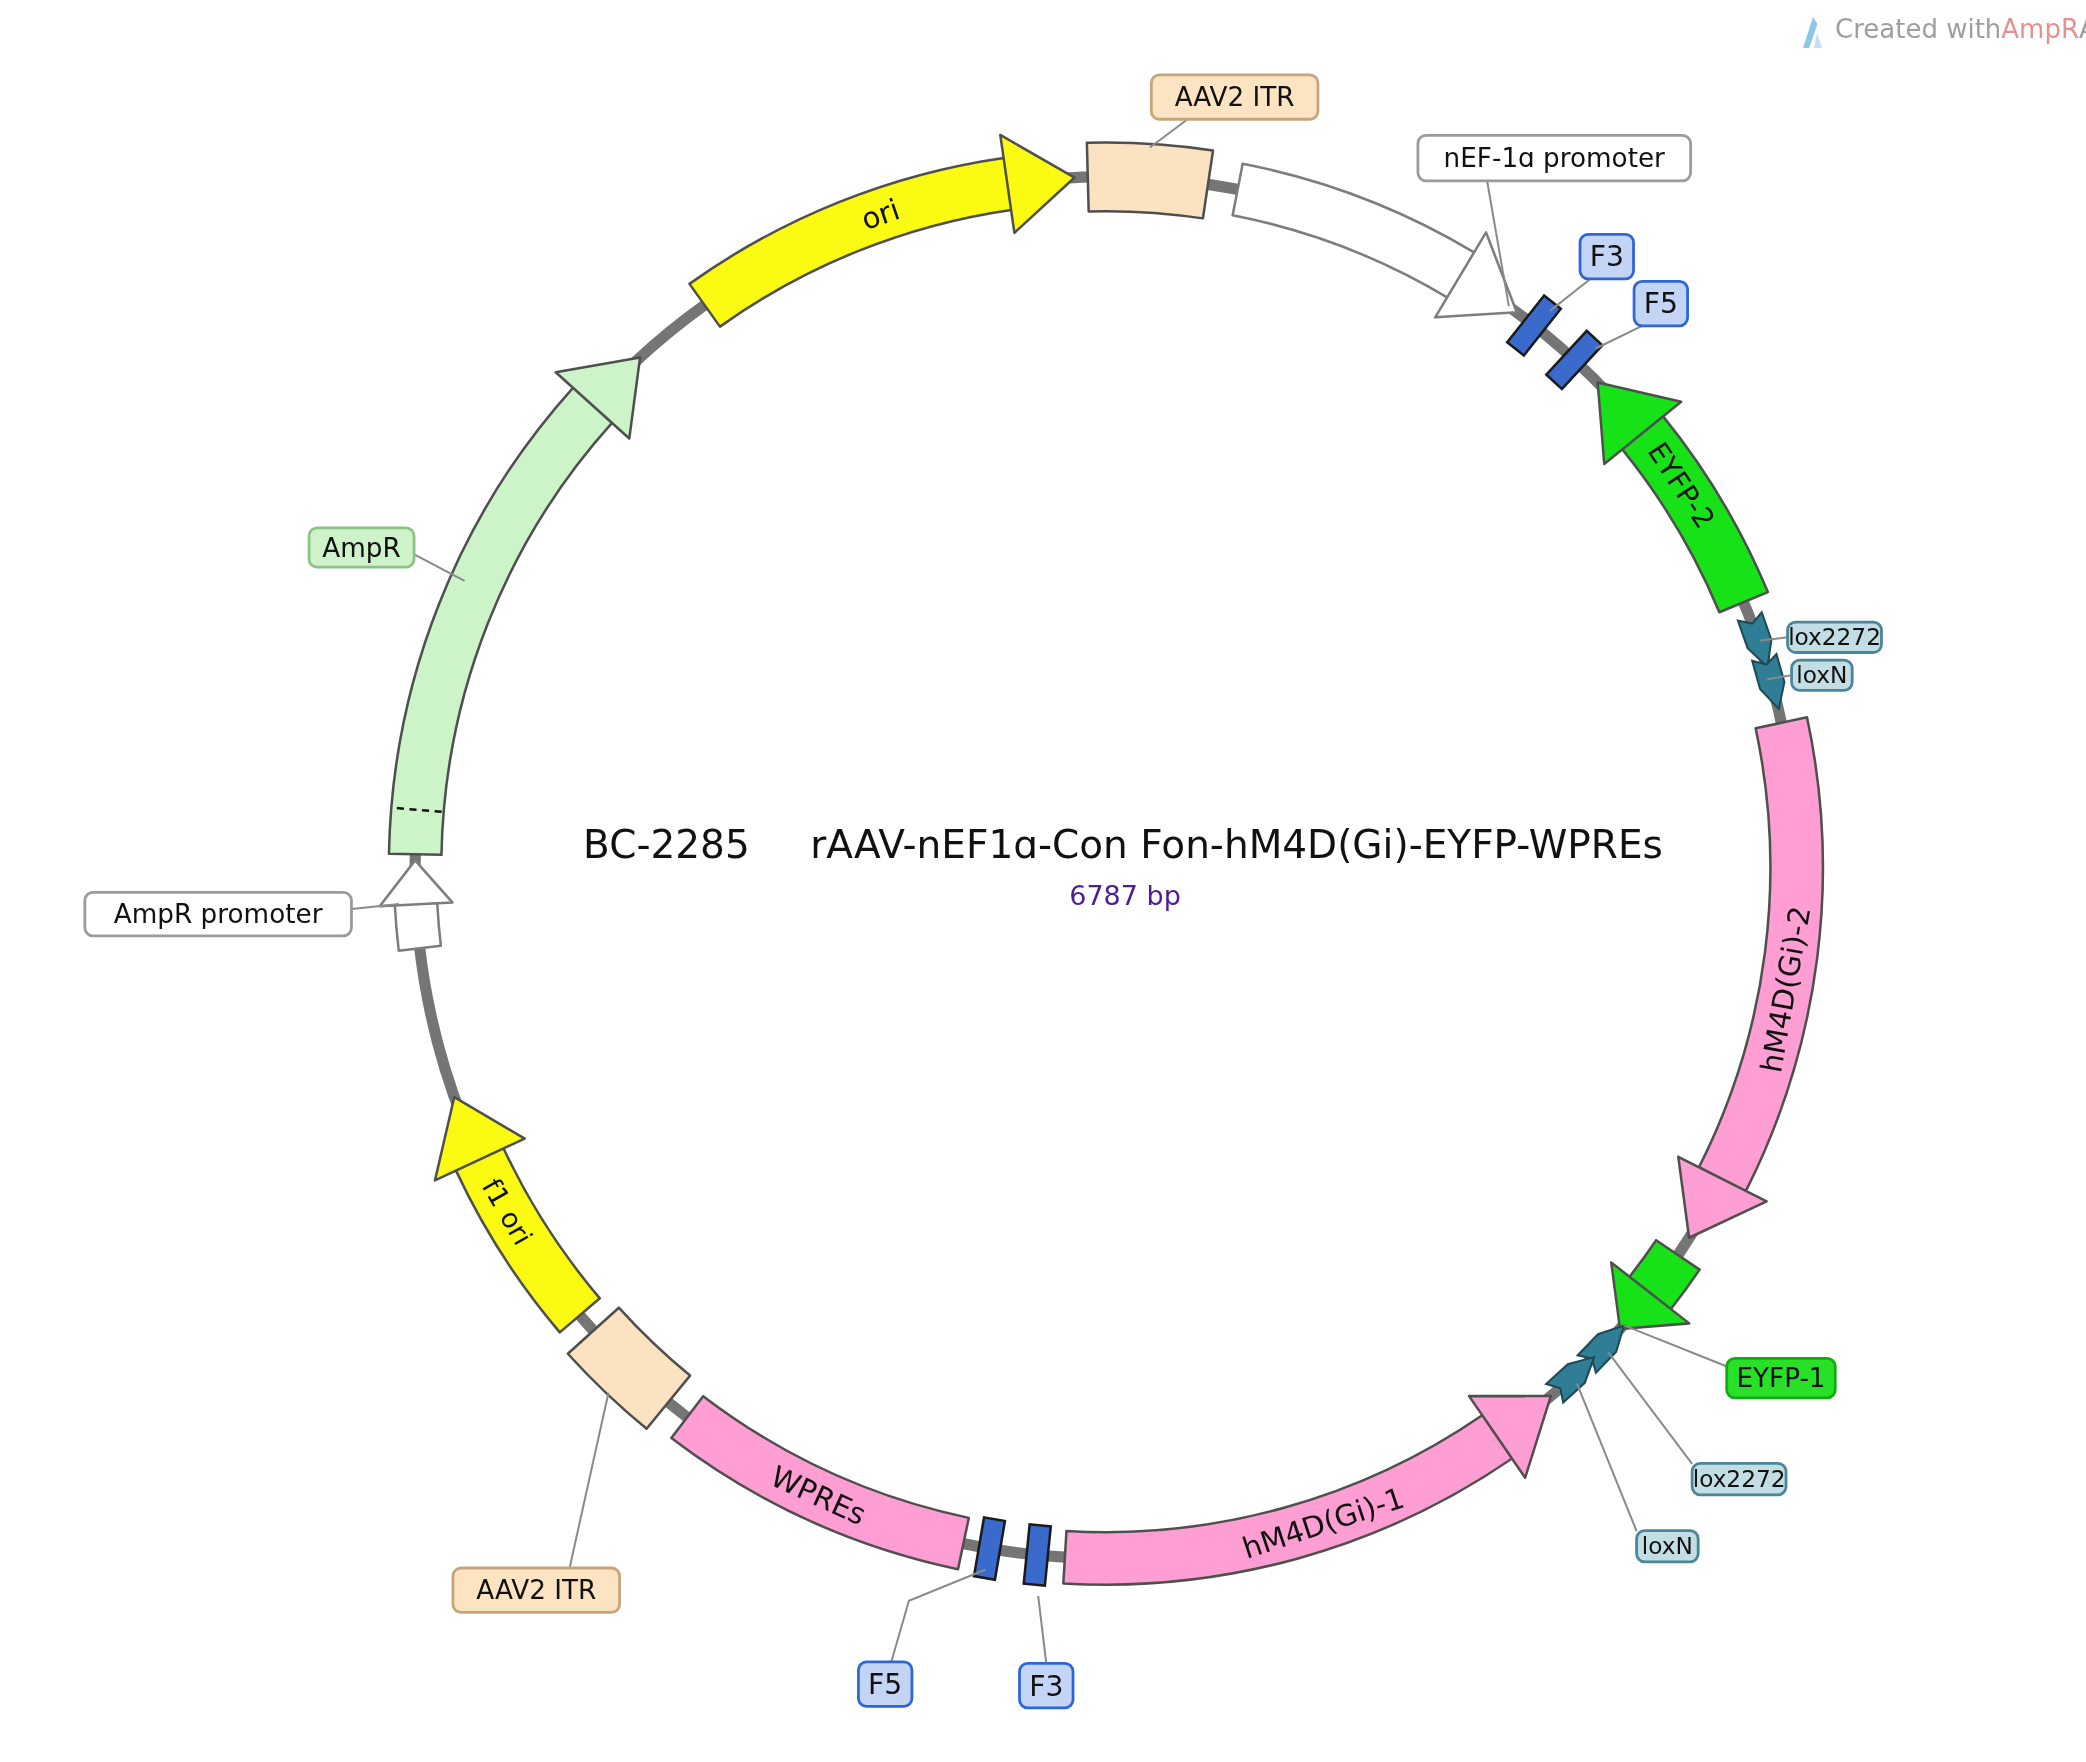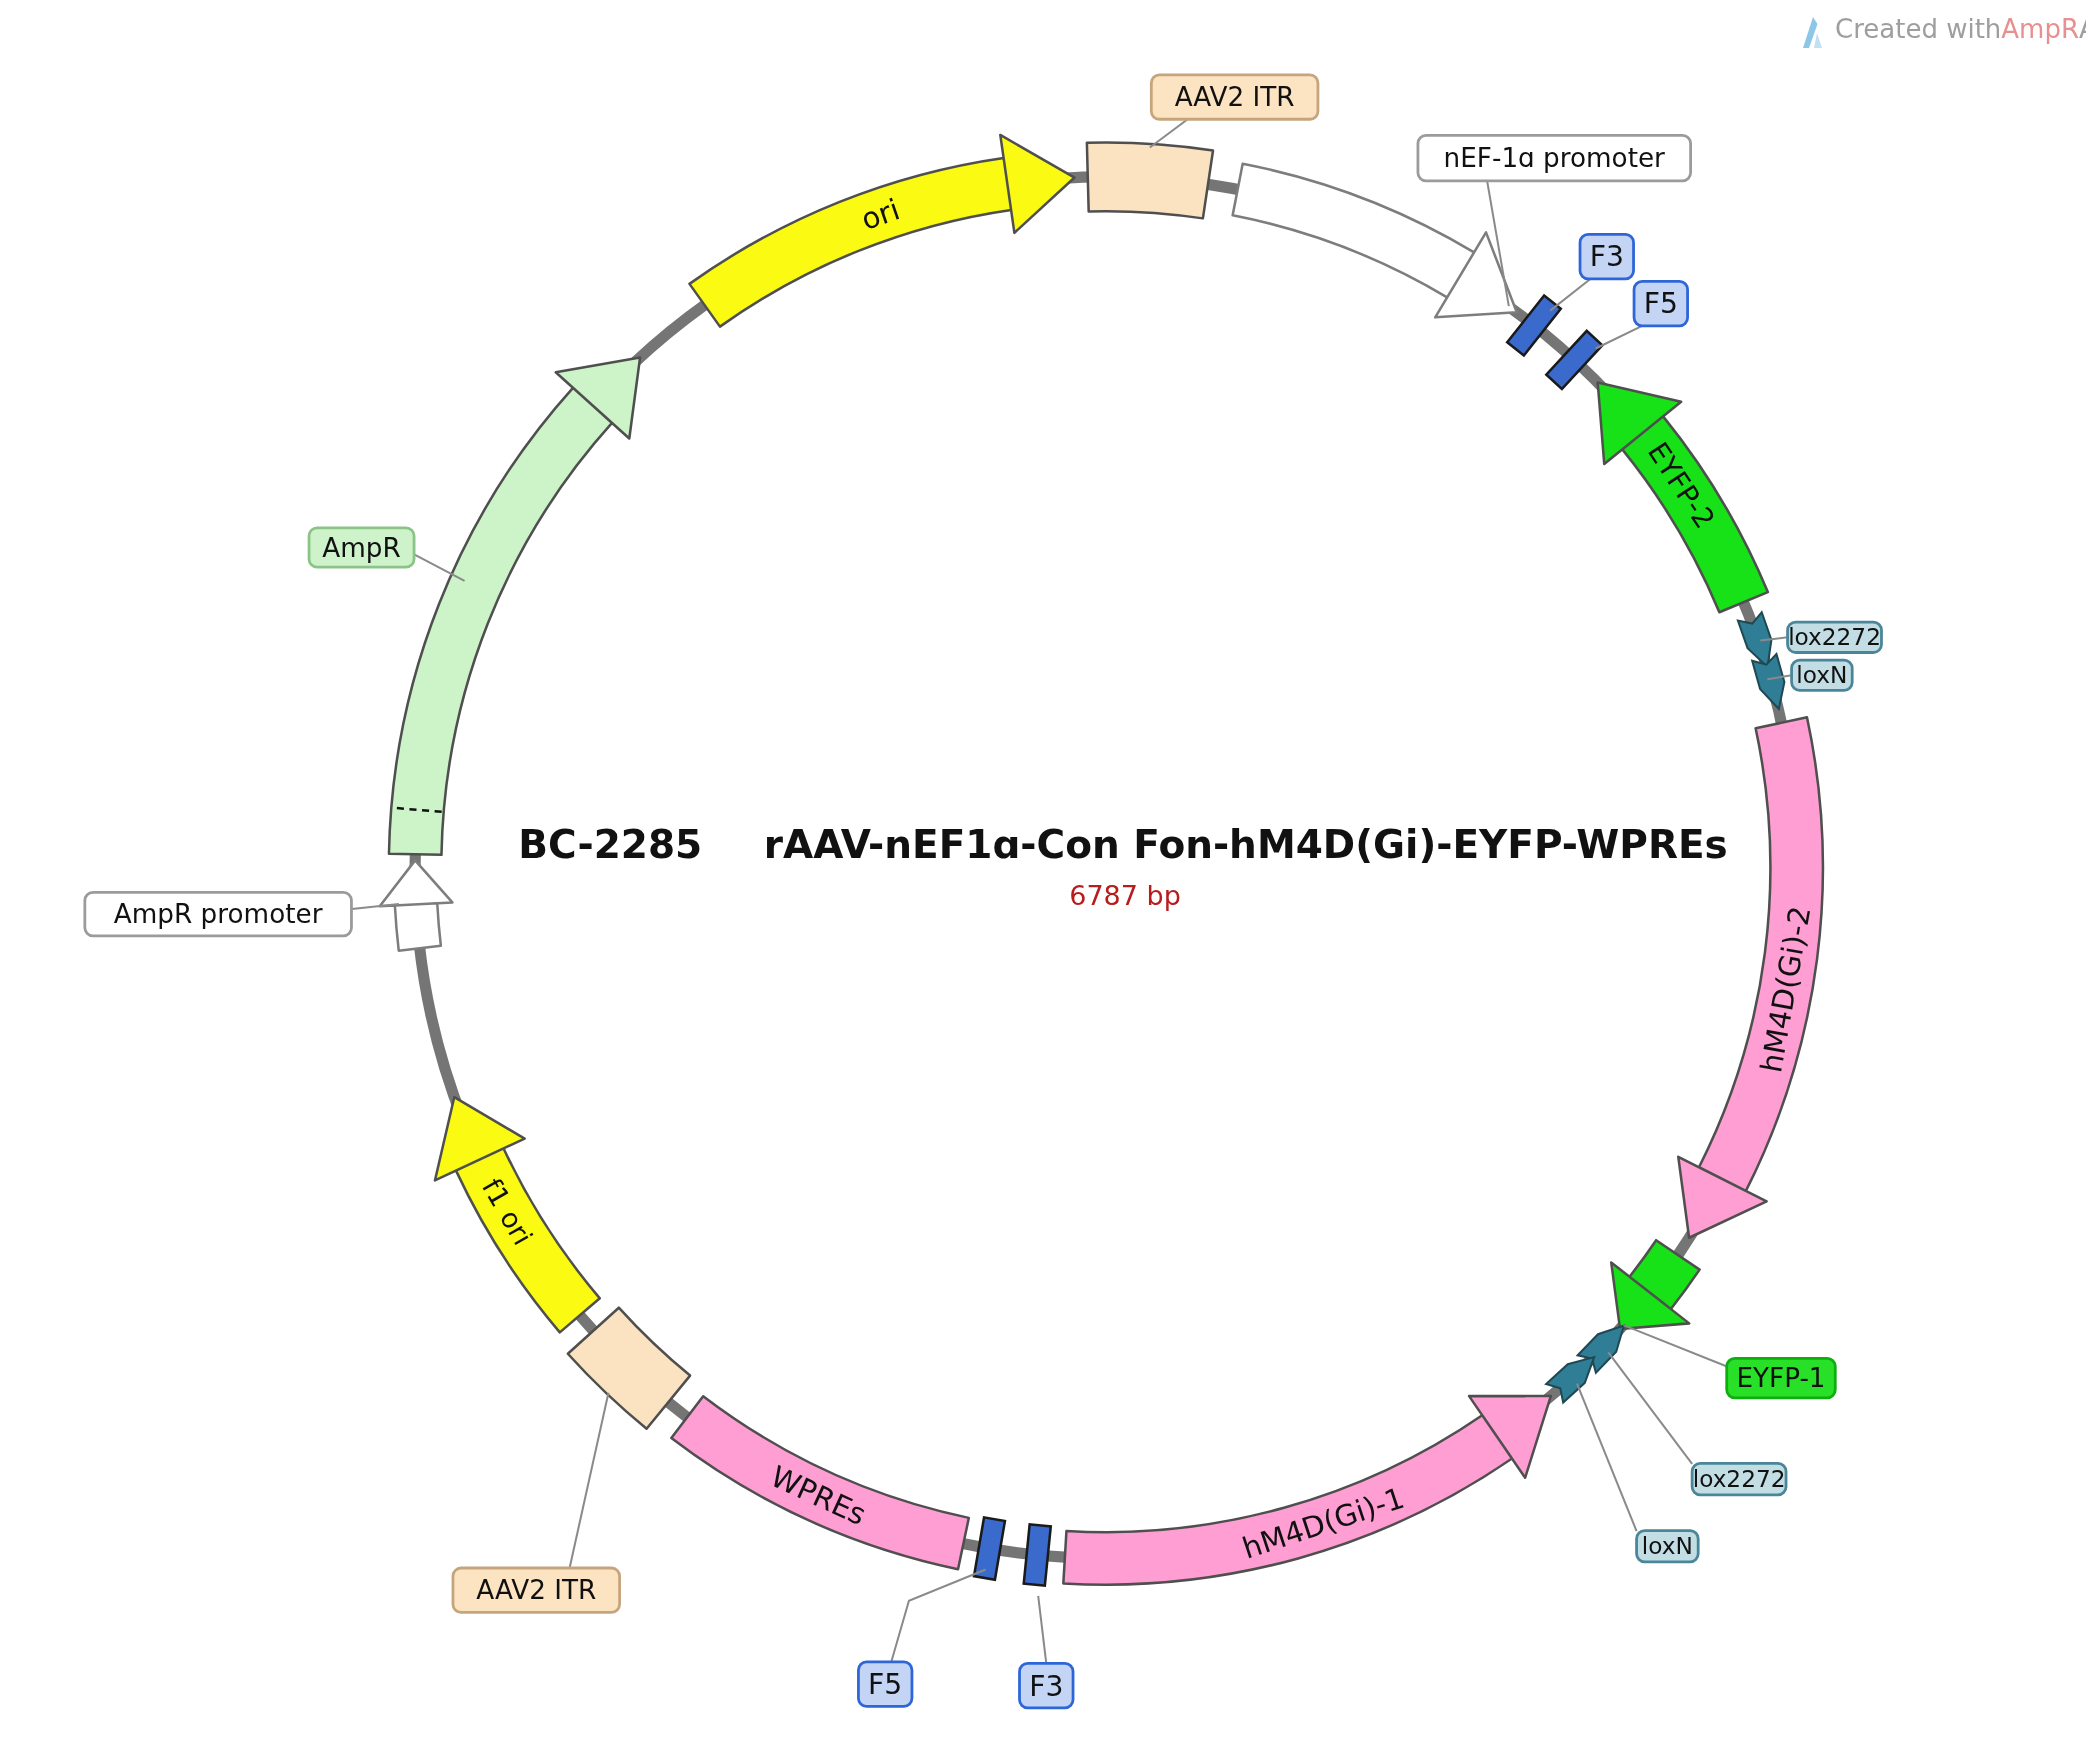--- a/index.html
+++ b/index.html
@@ -1,24 +1,24 @@
 <!DOCTYPE html>
 <html style="font-size:8px"><head>
 <meta charset="utf-8">
 <style>
   html,body{margin:0;padding:0;background:#ffffff;}
   .canvas{position:relative;width:2087px;height:1763px;background:#ffffff;overflow:hidden;
           font-family:"DejaVu Sans", "Liberation Sans", sans-serif;}
   #plasmid-svg{position:absolute;left:0;top:0;}
   #plasmid-svg text{font-family:"DejaVu Sans", "Liberation Sans", sans-serif;}
   .title-line{position:absolute;left:1123px;top:822px;transform:translateX(-50%);
-              white-space:nowrap;font-size:39px;font-weight:bold;color:#111111;}
+              white-space:nowrap;font-size:39px;font-weight:normal;color:#111111;}
   .title-construct{margin-left:48px;}
   .bp-line{position:absolute;left:1125px;top:880px;transform:translateX(-50%);
-           font-size:27px;color:#b91c1c;}
+           font-size:27px;color:#4c1d95;}
   .watermark{position:absolute;left:1802px;top:14px;display:flex;align-items:flex-start;
              font-size:26px;color:#9e9e9e;white-space:nowrap;}
   .watermark .logo{margin-right:7px;margin-top:2px;}
   .wm-snap{color:#e89090;}
   .wm-reg{font-size:15px;vertical-align:super;}
 </style>
 </head>
 <body>
 
 <div class="canvas">

